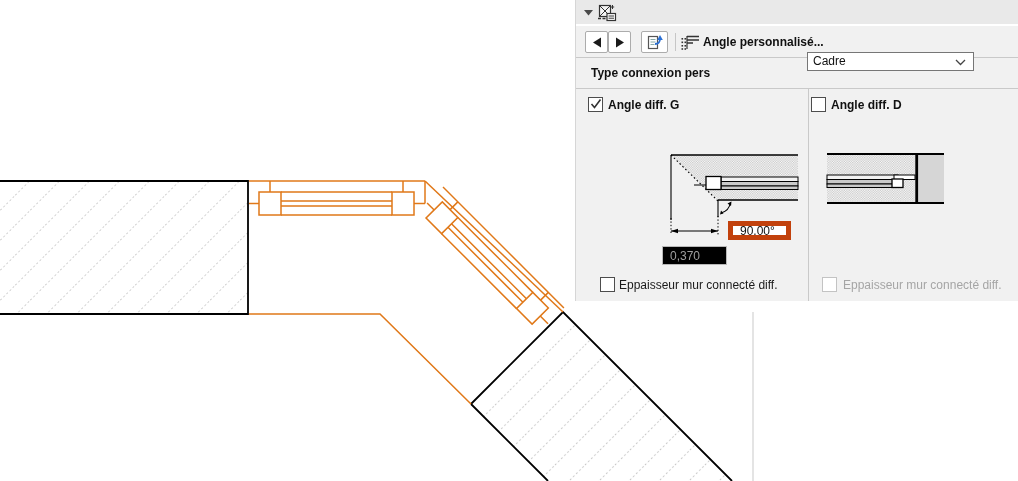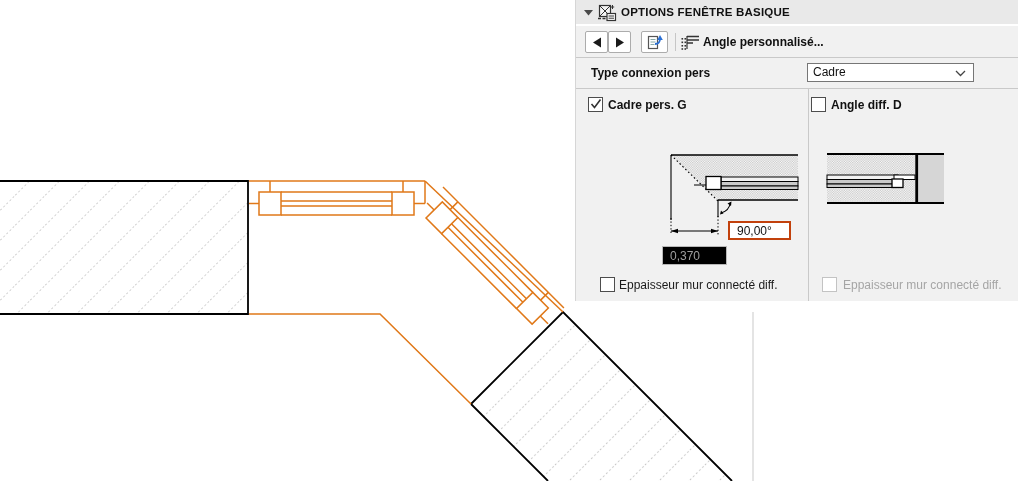--- a/index.html
+++ b/index.html
@@ -25,33 +25,33 @@
   .mode-label{position:absolute;left:127px;top:31px;height:22px;line-height:22px;
               font-size:12px;font-weight:bold;color:#111;white-space:nowrap;}
 
   .hr{position:absolute;left:0;width:100%;height:1px;background:#c9c9c9;}
   .vdiv{position:absolute;left:232px;top:89px;width:1px;height:212px;background:#c9c9c9;}
 
   .row-label{position:absolute;font-size:12px;font-weight:bold;color:#111;white-space:nowrap;}
   .plain-label{position:absolute;font-size:12px;color:#1a1a1a;white-space:nowrap;}
   .disabled-label{color:#a5a5a5;}
 
-  .dropdown{position:absolute;left:231px;top:63px;width:167px;height:19px;background:#fff;
+  .dropdown{position:absolute;left:231px;top:52px;width:167px;height:19px;background:#fff;
             border:1px solid #767676;box-sizing:border-box;cursor:pointer;}
   .dropdown .val{position:absolute;left:5px;top:0;height:17px;line-height:17px;font-size:12px;color:#111;}
   .dropdown .chev{position:absolute;right:7px;top:6px;}
 
   .cb{position:absolute;width:13px;height:13px;background:#fff;border:1px solid #4d4d4d;
       box-sizing:content-box;cursor:pointer;}
   .cb.disabled{border-color:#c3c3c3;cursor:default;}
   .cb svg{position:absolute;left:0;top:-1px;}
 
   .num-input{position:absolute;box-sizing:border-box;height:19px;font-family:"Liberation Sans",sans-serif;
              font-size:12px;padding:0 0 0 7px;outline:none;}
-  .angle-input{left:152px;top:221px;width:63px;border:2px solid #c2410c;background:#fff;color:#111;}
+  .angle-input{left:152px;top:221px;width:63px;border:5px solid #c2410c;background:#fff;color:#111;}
   .offset-input{left:86px;top:246px;width:65px;border:1px solid #b8b8b8;background:#000000;color:#9f9f9f;}
 
   .diagram{position:absolute;}
 </style>
 </head>
 <body>
 
 <div class="stage">
 
   <svg class="drawing" width="1018" height="481" viewBox="0 0 1018 481">
@@ -109,21 +109,20 @@
         <polygon points="0,1 9,1 4.5,6.5" fill="#4a4a4a"></polygon>
       </svg>
       <svg class="hdr-icon" width="20" height="19" viewBox="0 0 20 19">
         <rect x="2.5" y="2.5" width="11" height="11" fill="#f4f4f4" stroke="#333" stroke-width="1.2"></rect>
         <path d="M2.5 2.5 L13.5 13.5 M13.5 2.5 L2.5 13.5" stroke="#333" stroke-width="1"></path>
         <path d="M15.5 2 V6 M13.8 4 H17.2" stroke="#333" stroke-width="1"></path>
         <rect x="10" y="10.5" width="8.5" height="7" fill="#fff" stroke="#333" stroke-width="1.2"></rect>
         <path d="M11.5 13 H17 M11.5 15.2 H17" stroke="#333" stroke-width="1"></path>
         <path d="M1 15.5 h3 M5.5 15.5 h3" stroke="#333" stroke-width="1.4"></path>
       </svg>
-      <div class="hdr-title">OPTIONS FENÊTRE BASIQUE</div>
     </div>
 
     <div class="tb-btn" style="left:9px;width:23px;">
       <svg width="10" height="11">
           <polygon points="9,0.5 9,10.5 1,5.5" fill="#1a1a1a"></polygon>
         </svg>
     </div>
     <div class="tb-btn" style="left:32px;width:23px;">
       <svg width="10" height="11">
           <polygon points="1,0.5 1,10.5 9,5.5" fill="#1a1a1a"></polygon>
@@ -165,21 +164,21 @@
     </div>
 
     <div class="hr" style="top:88px;"></div>
     <div class="vdiv"></div>
 
     <div class="cb" style="left:12px;top:97px;">
       <svg width="14" height="14" viewBox="0 0 14 14">
           <polyline points="2.5,7 5.5,10.5 11.5,2.5" fill="none" stroke="#333" stroke-width="1.6"></polyline>
         </svg>
     </div>
-    <div class="row-label" style="left:32px;top:98px;">Cadre pers. G</div>
+    <div class="row-label" style="left:32px;top:98px;">Angle diff. G</div>
 
     <div class="cb" style="left:235px;top:97px;"></div>
     <div class="row-label" style="left:255px;top:98px;">Angle diff. D</div>
 
     <svg class="diagram" style="left:85px;top:150px;" width="140" height="95" viewBox="0 0 140 95">
       <defs>
         <pattern id="dots" width="2.4" height="2.4" patternUnits="userSpaceOnUse">
           <rect width="2.4" height="2.4" fill="#fdfdfd"></rect>
           <rect width="1.2" height="1.2" fill="#c6c6c6"></rect>
           <rect x="1.2" y="1.2" width="1.2" height="1.2" fill="#c6c6c6"></rect>

